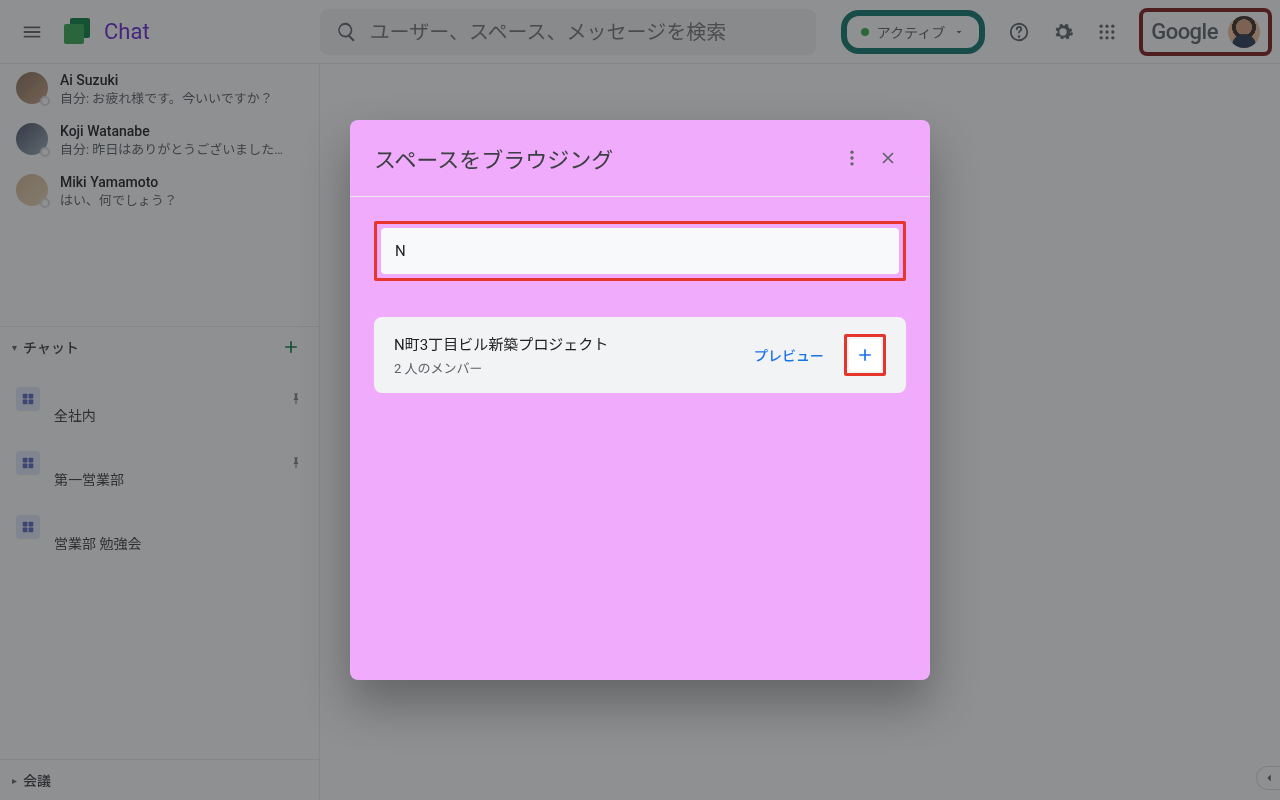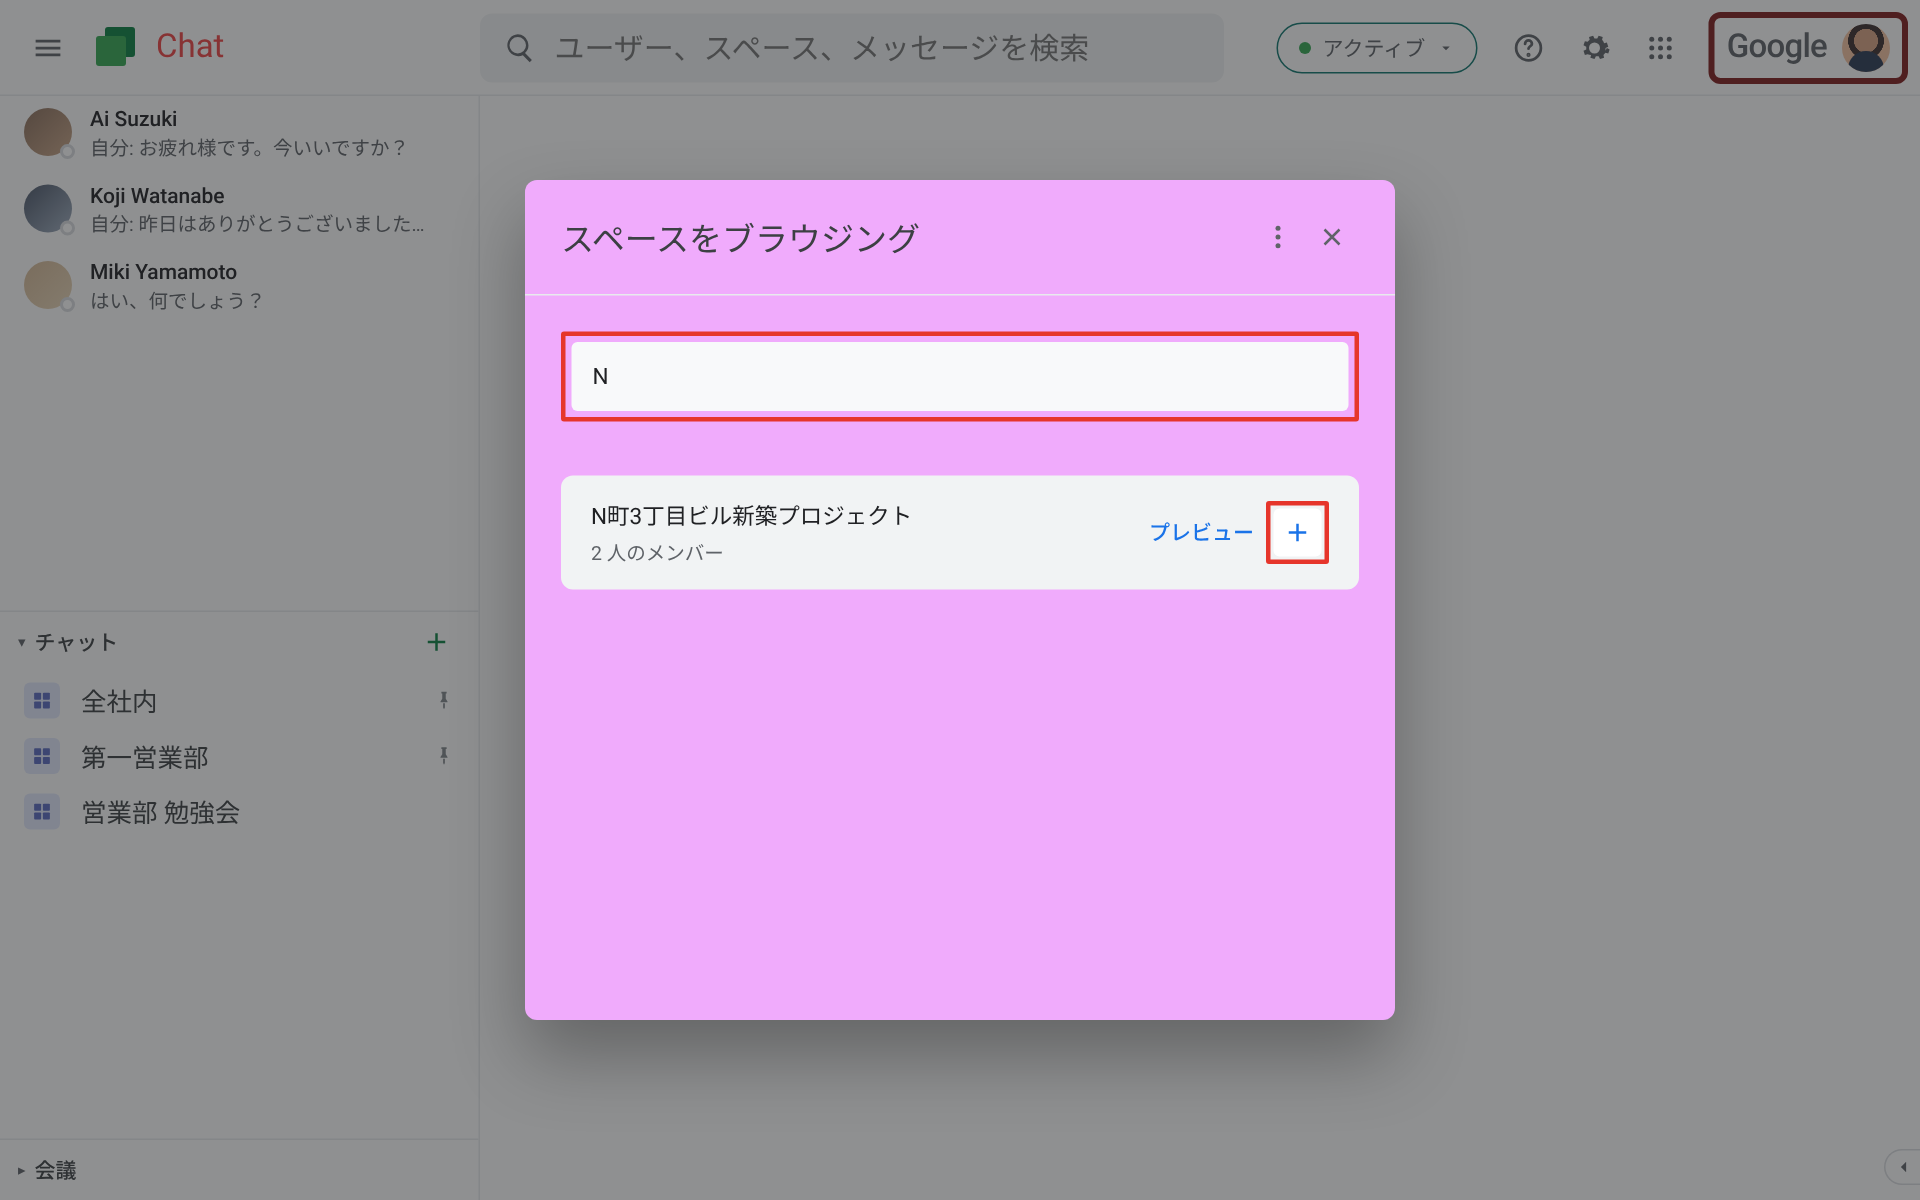--- a/index.html
+++ b/index.html
@@ -4,25 +4,25 @@
 <style>
 * { margin: 0; padding: 0; box-sizing: border-box; font-family: 'Roboto', 'Noto Sans JP', Arial, sans-serif; }
 body { width: 1280px; height: 800px; overflow: hidden; background: #fff; position: relative; }
 
 
 .header { height: 64px; display: flex; align-items: center; padding: 0 8px; border-bottom: 1px solid #e8eaed; }
 .menu-btn { width: 48px; height: 48px; display: flex; align-items: center; justify-content: center; border-radius: 50%; cursor: pointer; }
 .chat-logo { width: 28px; height: 28px; margin: 0 8px; position: relative; }
 .chat-logo .sq1 { position: absolute; width: 20px; height: 20px; background: #0b8043; border-radius: 2px; top: 0; left: 6px; }
 .chat-logo .sq2 { position: absolute; width: 20px; height: 20px; background: #34a853; border-radius: 2px; top: 6px; left: 0; }
-.app-title { font-size: 22px; color: #ef4444; font-weight: 400; margin-left: 4px; text-align: center; }
+.app-title { font-size: 22px; color: #6d28d9; font-weight: 400; margin-left: 4px; text-align: center; }
 .search-box { flex: 0 0 496px; margin-left: 170px; height: 46px; background: #f1f3f4; border-radius: 8px; display: flex; align-items: center; padding: 0 16px; }
 .search-box input { flex: 1; border: none; background: transparent; font-size: 20px; color: #5f6368; outline: none; margin-left: 12px; }
 .header-right { margin-left: auto; display: flex; align-items: center; gap: 4px; }
-.status-pill { display: flex; align-items: center; border: 1px solid #0f766e; border-radius: 18px; padding: 6px 14px; font-size: 14px; color: #5f6368; gap: 8px; cursor: pointer; margin-right: 10px; }
+.status-pill { display: flex; align-items: center; border: 6px solid #0f766e; border-radius: 18px; padding: 6px 14px; font-size: 14px; color: #5f6368; gap: 8px; cursor: pointer; margin-right: 10px; }
 .status-dot { width: 8px; height: 8px; background: #34a853; border-radius: 50%; }
 .icon-btn { width: 40px; height: 40px; display: flex; align-items: center; justify-content: center; border-radius: 50%; cursor: pointer; color: #5f6368; }
 .google-badge { display: flex; align-items: center; border: 4px solid #7f1d1d; border-radius: 8px; padding: 4px 8px; gap: 10px; margin-left: 8px; cursor: pointer; }
 .google-text { font-size: 22px; font-weight: 500; color: #5f6368; letter-spacing: -0.5px; }
 .avatar { width: 32px; height: 32px; border-radius: 50%; background: #f4c2a1; background-image: radial-gradient(circle at 50% 35%, #d9a382 0%, #d9a382 30%, #3c2f2f 31%, #3c2f2f 45%, transparent 46%); overflow: hidden; position: relative; }
 .avatar::after { content:''; position:absolute; bottom:-2px; left:4px; width:24px; height:16px; background:#2b3a55; border-radius:12px 12px 0 0; }
 
 
 .main { display: flex; height: calc(100% - 64px); }
 .sidebar { width: 320px; border-right: 1px solid #e8eaed; display: flex; flex-direction: column; }
@@ -38,40 +38,40 @@
 .chat-avatar.a2 { background: linear-gradient(135deg,#4a5568,#a0aec0); }
 .chat-avatar.a3 { background: linear-gradient(135deg,#d4b896,#e8d5b7); }
 .chat-info { flex: 1; min-width: 0; }
 .chat-name { font-size: 14px; color: #202124; font-weight: 500; }
 .chat-preview { font-size: 13px; color: #5f6368; white-space: nowrap; overflow: hidden; text-overflow: ellipsis; }
 
 .spaces-section { border-top: 1px solid #e8eaed; }
 .space-item { display: flex; align-items: center; padding: 6px 16px; gap: 14px; cursor: pointer; }
 .space-icon { width: 24px; height: 24px; border-radius: 4px; background: #e3e9fd; display:flex; align-items:center; justify-content:center; }
 .space-icon svg { width:14px; height:14px; }
-.space-name { flex: 1; font-size: 17px; color: #3c4043; }
+.space-name { flex: 1; font-size: 14px; color: #3c4043; margin-top: 32px; }
 .pin-icon { color: #80868b; }
 
 .meetings-section { border-top: 1px solid #e8eaed; margin-top: auto; }
 .section-caret.right::before { content: '▸'; }
 .section-caret.down::before { content: '▾'; }
 
 .content { flex: 1; background: #fff; position: relative; }
 .bottom-fab { position: absolute; right: 0; bottom: 10px; width: 24px; height: 24px; border:1px solid #dadce0; border-radius:50% 0 0 50%; border-right:none; display:flex; align-items:center; justify-content:center; color:#5f6368; cursor:pointer; font-size:14px; background:#fff; }
 
 
 .scrim { position: absolute; inset: 0; background: rgba(32,33,36,0.5); display: flex; align-items: flex-start; justify-content: center; }
 .dialog { width: 580px; background: #f0abfc; border-radius: 8px; margin-top: 120px; box-shadow: 0 24px 48px rgba(0,0,0,0.3); display:flex; flex-direction:column; min-height: 560px; }
 .dialog-header { display: flex; align-items: center; padding: 20px 24px; border-bottom: 1px solid #e8eaed; }
 .dialog-title { font-size: 22px; color: #3c4043; flex: 1; }
 .dialog-header .icon-btn { width:36px; height:36px; }
 .dialog-body { padding: 24px; }
 .search-field-wrap { border: 3px solid #e6352b; border-radius: 2px; padding: 4px; margin-bottom: 36px; }
 .search-field { width: 100%; border: none; background: #f8f9fa; padding: 14px 14px; font-size: 15px; color: #202124; outline: none; border-radius: 4px; }
-.result-item { background: #f1f3f4; border-radius: 8px; padding: 16px 20px; display: flex; align-items: center; gap: 4px; }
+.result-item { background: #f1f3f4; border-radius: 8px; padding: 16px 20px; display: flex; align-items: center; gap: 16px; }
 .result-info { flex: 1; }
 .result-name { font-size: 15px; color: #202124; margin-bottom: 4px; }
 .result-members { font-size: 13px; color: #5f6368; }
 .preview-link { color: #1a73e8; font-size: 14px; cursor: pointer; font-weight: 500; }
 .join-btn-wrap { border: 3px solid #e6352b; border-radius: 2px; padding: 2px; margin-left: 4px; }
 .join-btn { width: 32px; height: 32px; display:flex; align-items:center; justify-content:center; color: #1a73e8; background:#fff; border-radius:4px; cursor: pointer; }
 .presence.idle { background:#fff; border-color:#dadce0; }
 
 svg { display:block; }
 </style>

